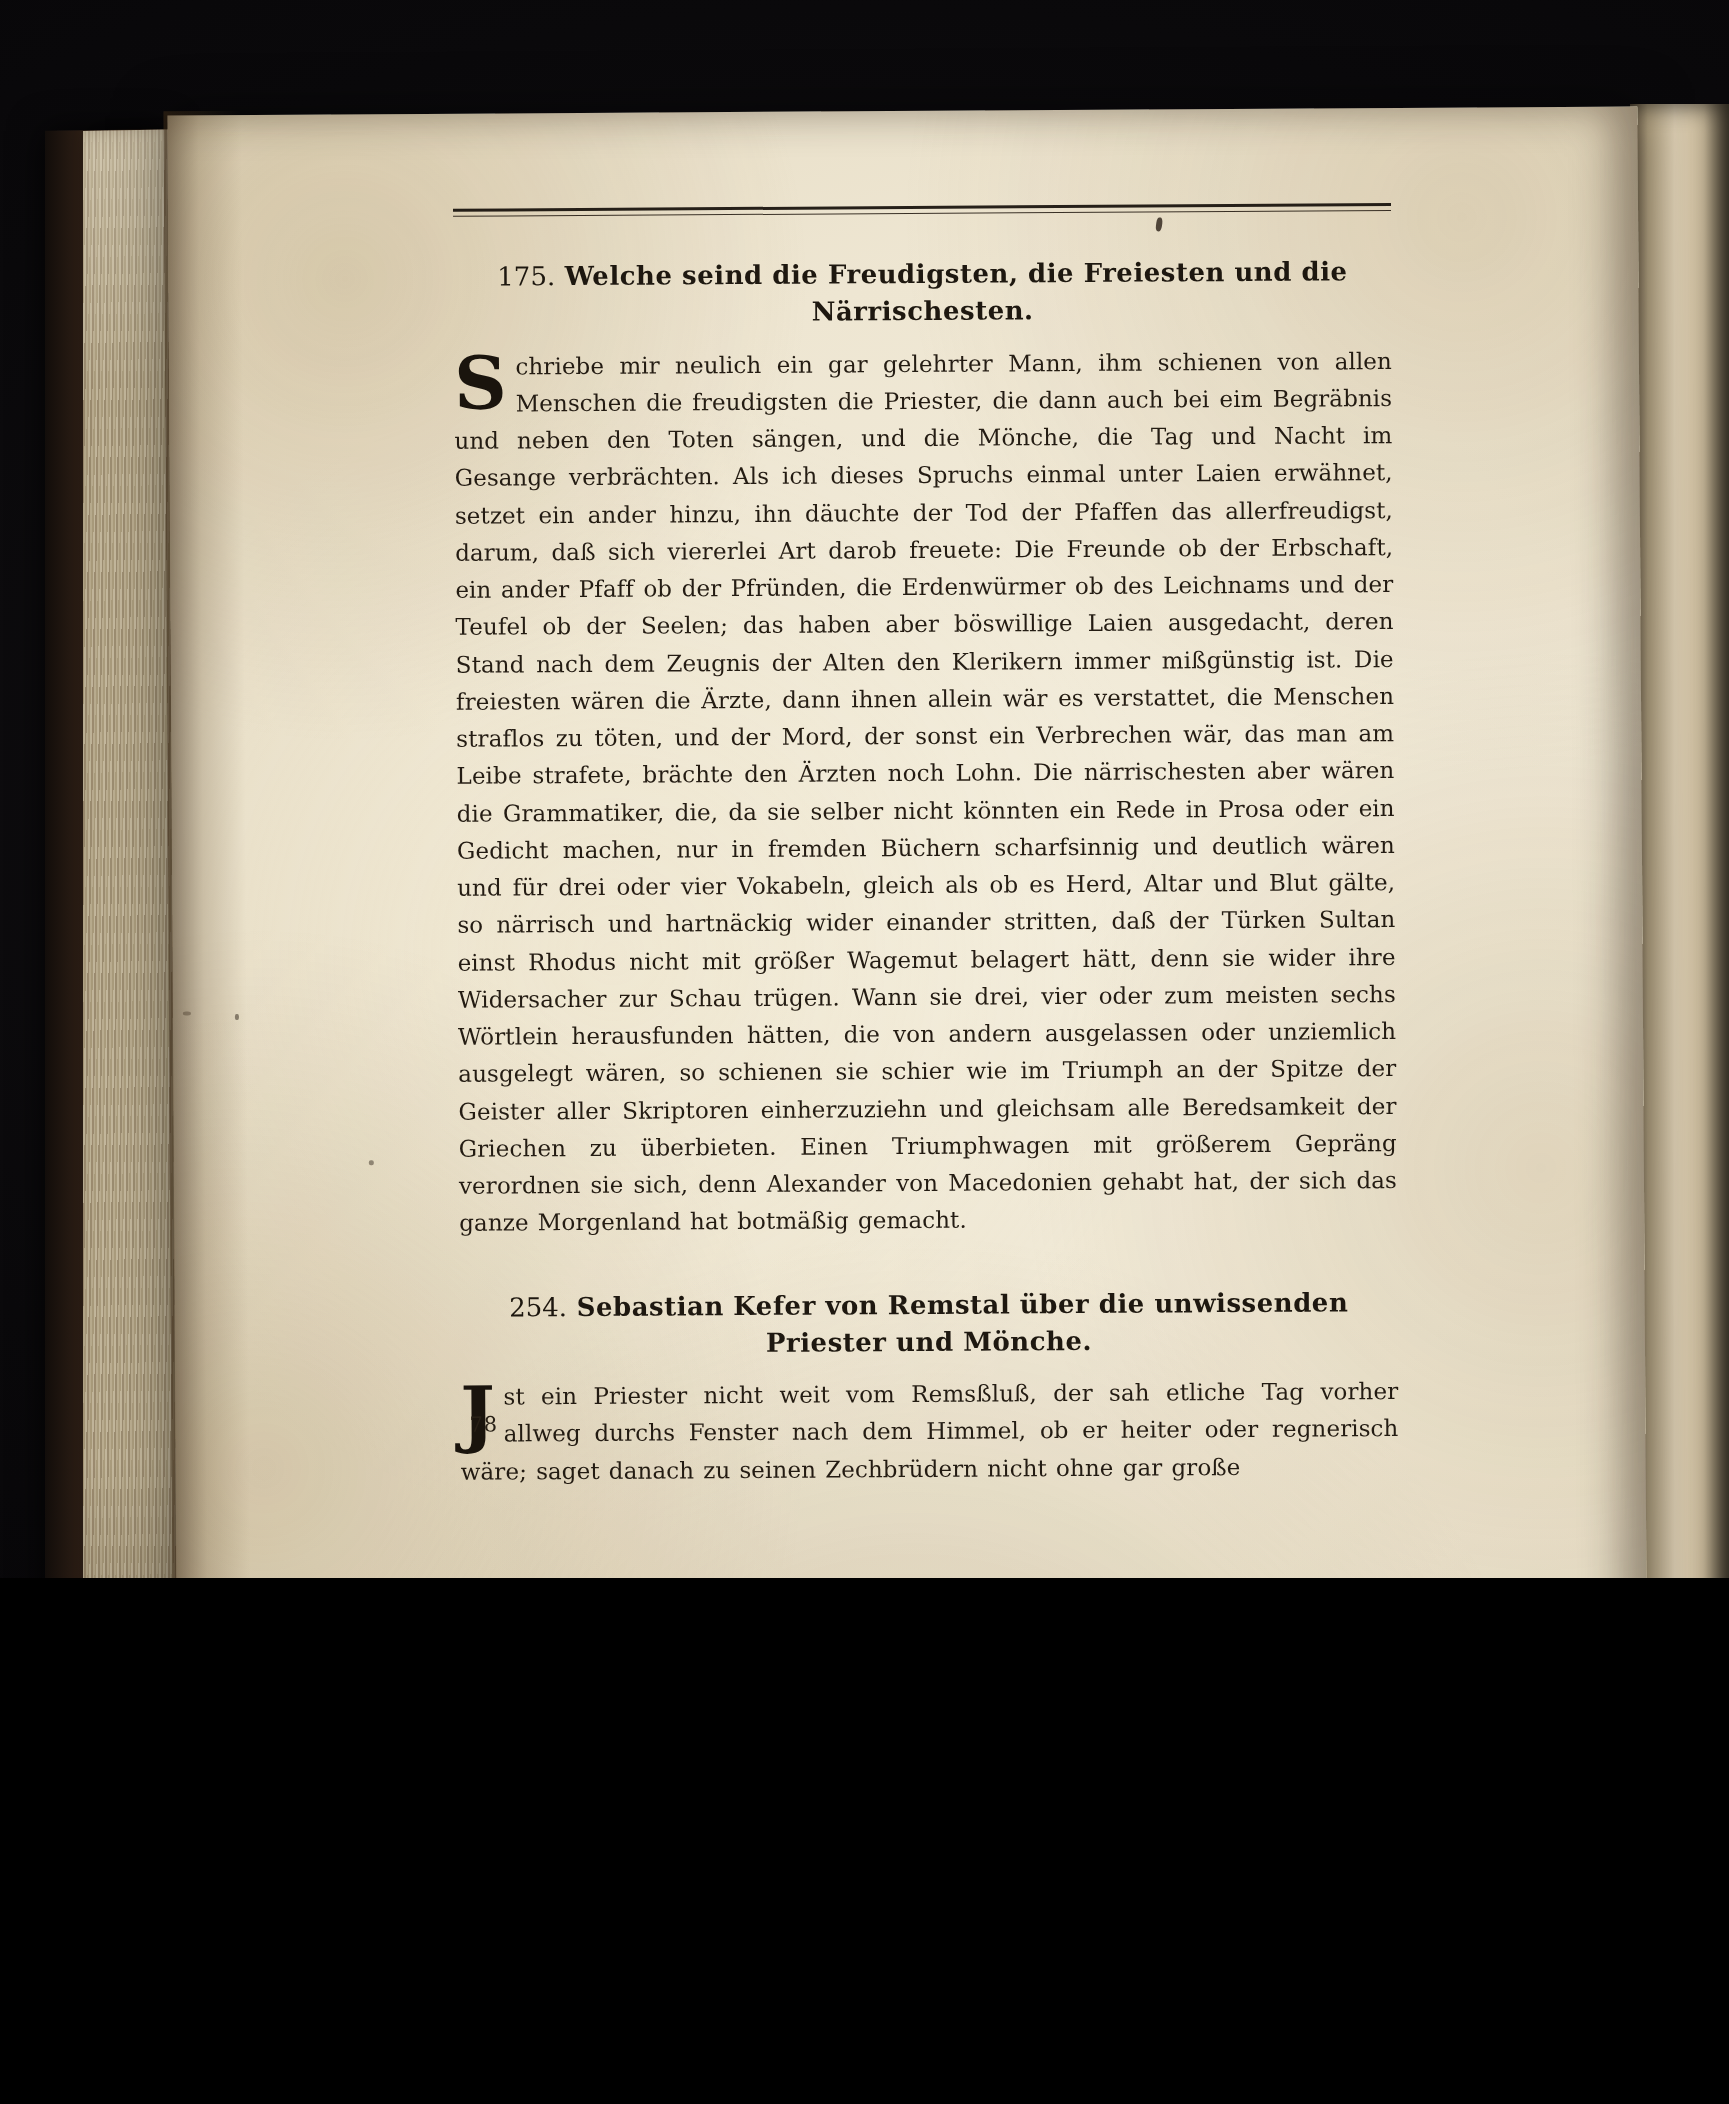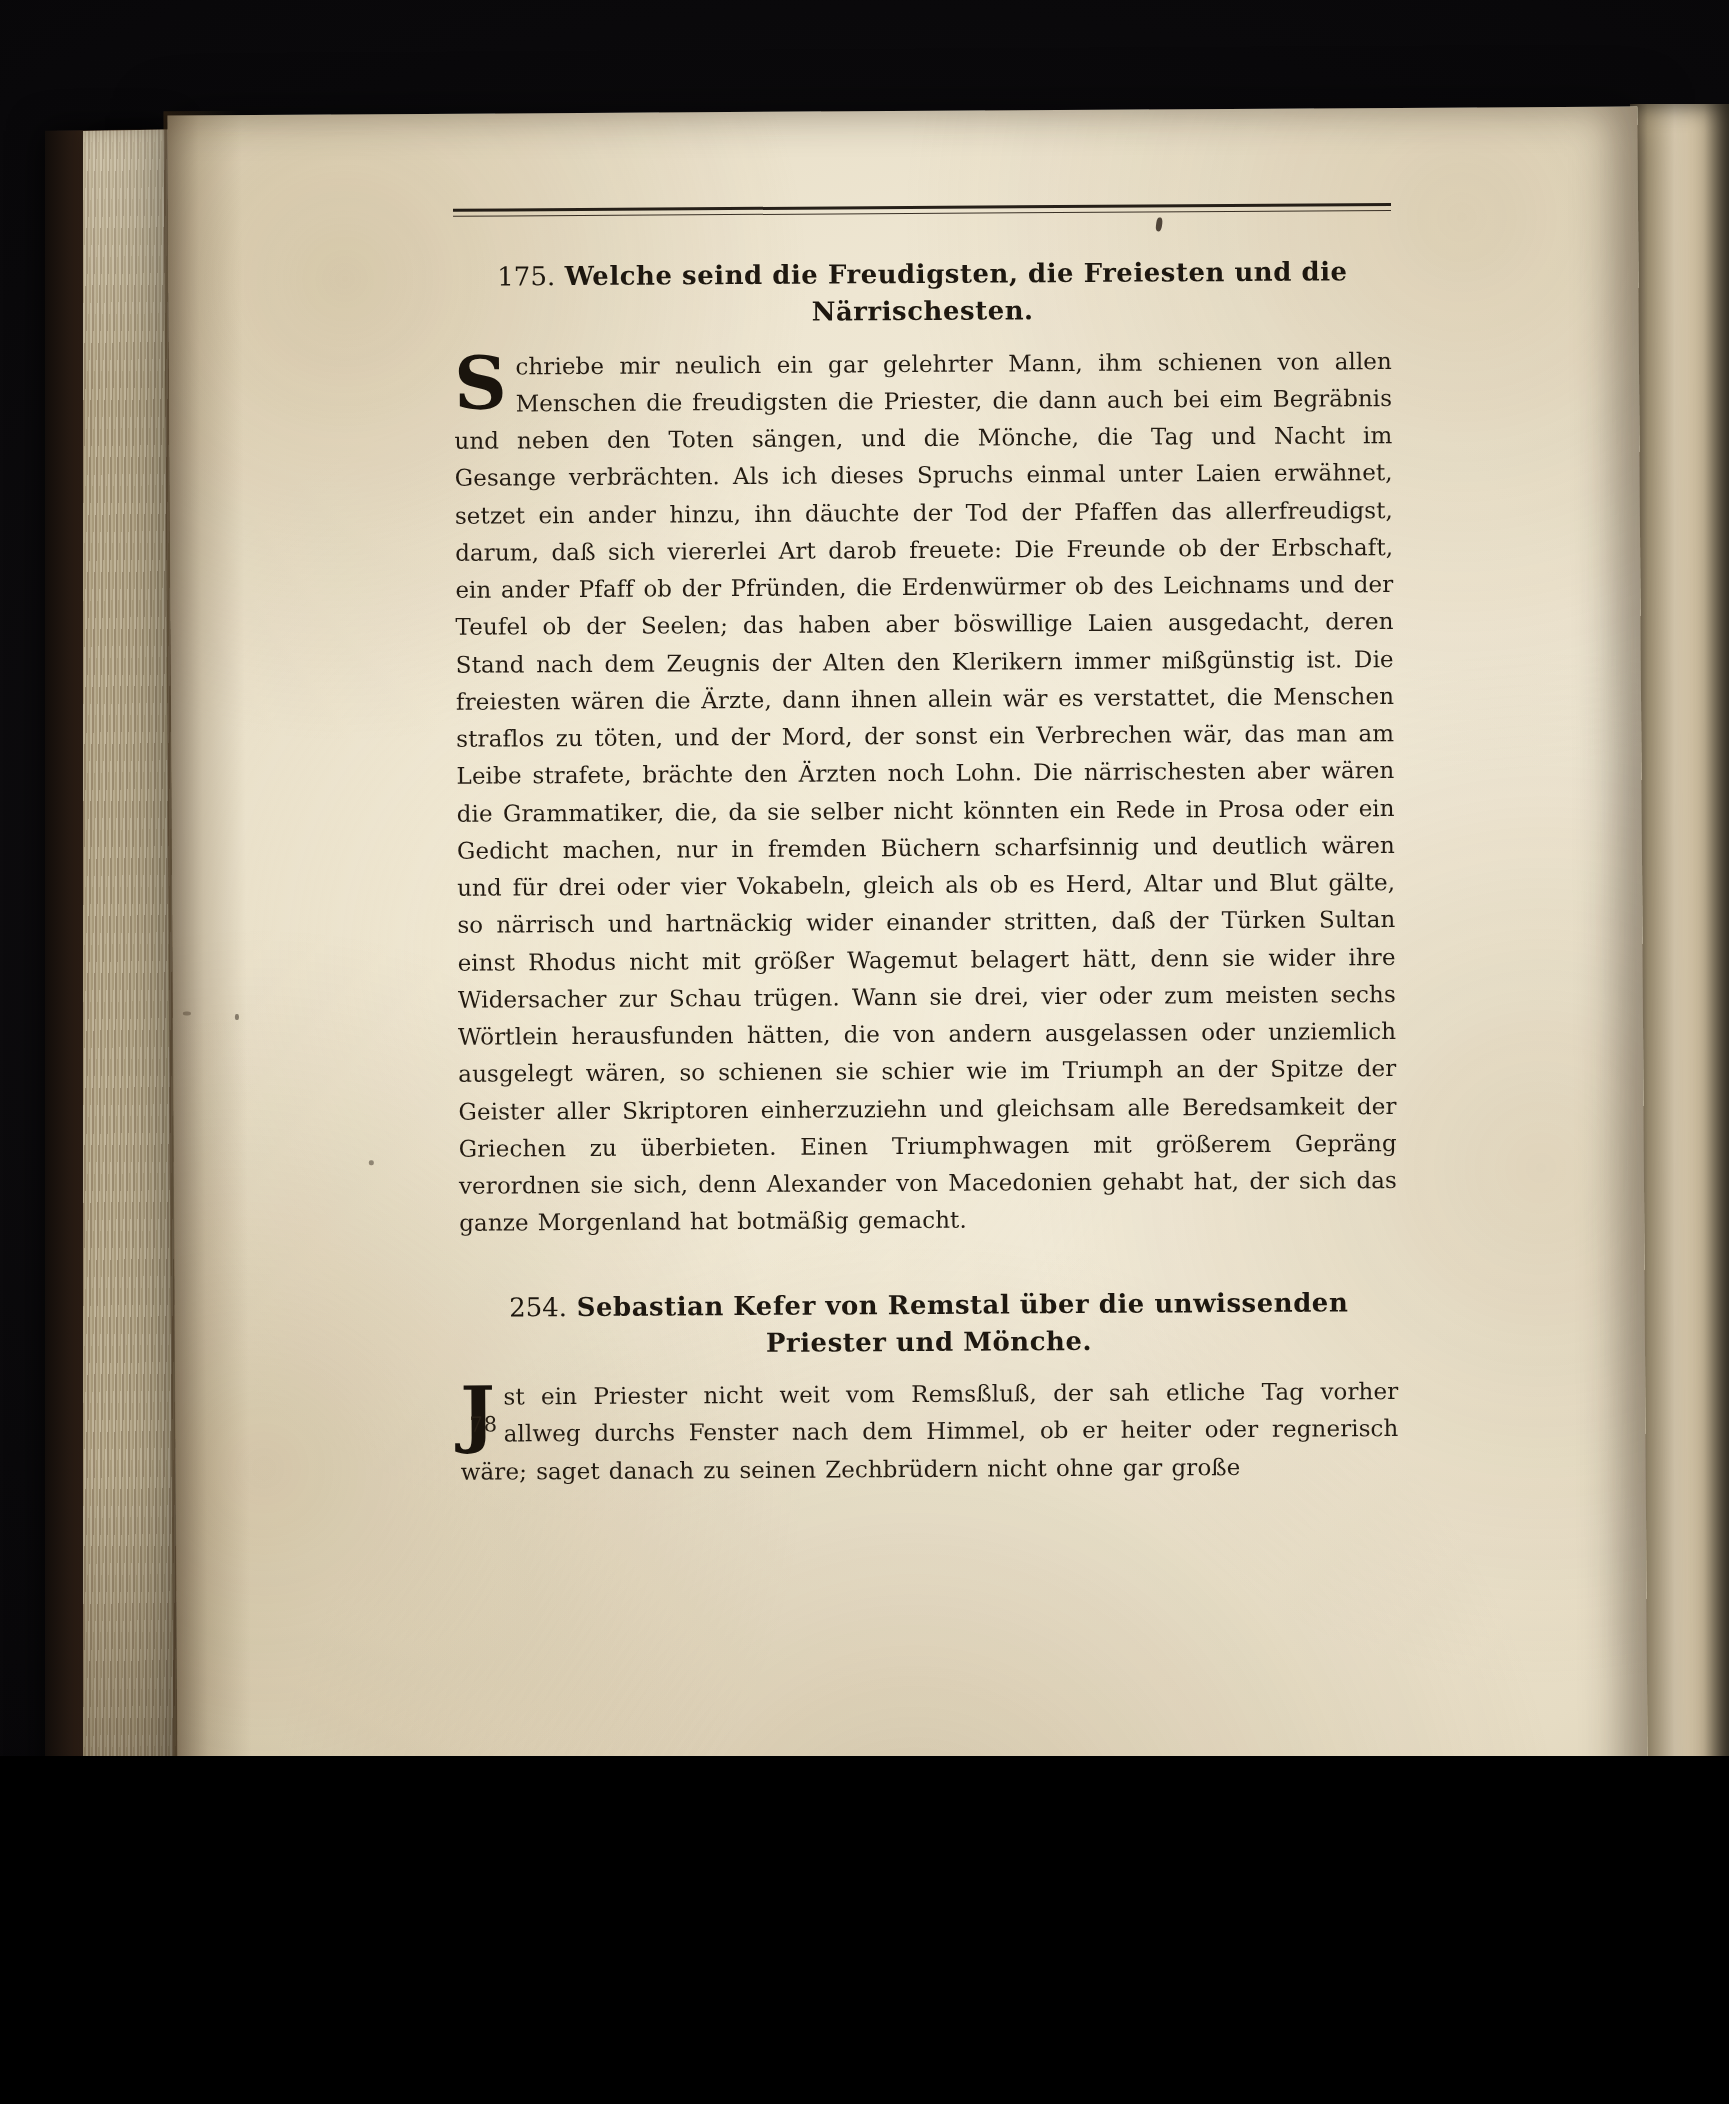--- a/index.html
+++ b/index.html
@@ -11,21 +11,21 @@
     width: 1729px;
     height: 2105px;
     overflow: hidden;
     font-family: "DejaVu Serif", serif;
   }
 
   
   .scene {
     position: relative;
     width: 1729px;
-    height: 1756px;
+    height: 1578px;
     background: #08070a;
     overflow: hidden;
   }
 
   
   .backdrop {
     position: absolute;
     inset: 0;
     background:
       radial-gradient(ellipse 120% 90% at 50% 50%, #131114 0%, #0a090b 55%, #050406 100%);

